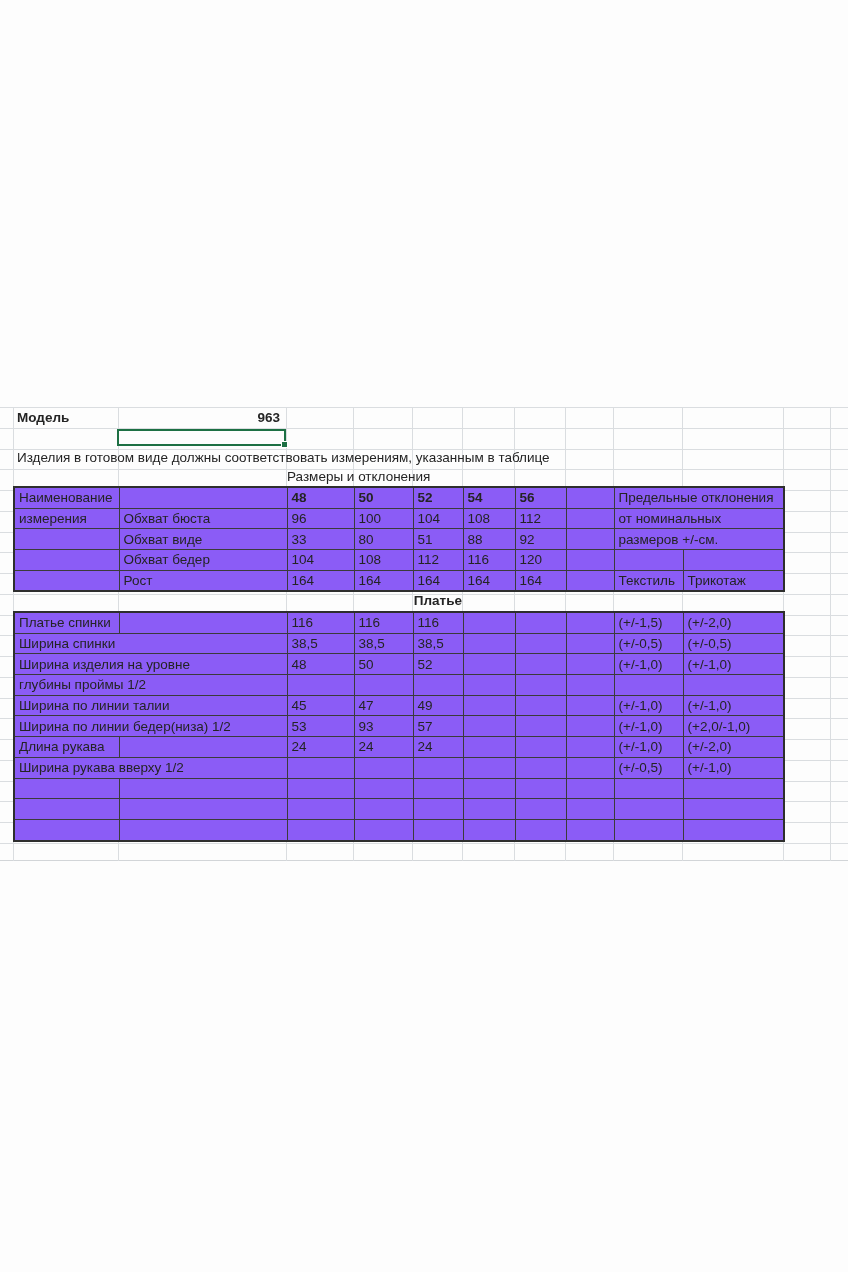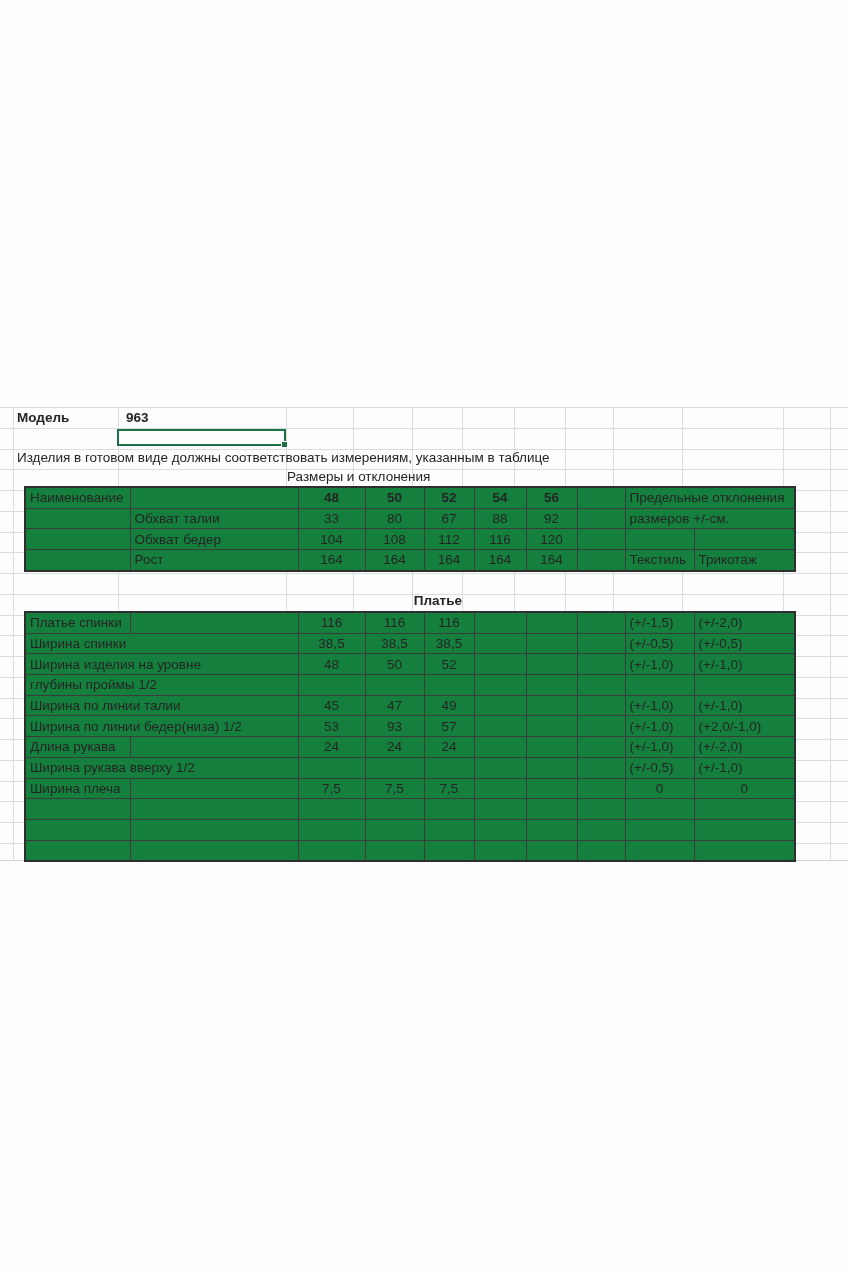--- a/index.html
+++ b/index.html
@@ -19,37 +19,37 @@
       linear-gradient(#dadde0,#dadde0),linear-gradient(#dadde0,#dadde0),
       linear-gradient(#dadde0,#dadde0),linear-gradient(#dadde0,#dadde0),
       linear-gradient(#dadde0,#dadde0),
       linear-gradient(#d2d5d8,#d2d5d8);
     background-repeat:repeat-x,no-repeat,no-repeat,no-repeat,no-repeat,no-repeat,no-repeat,no-repeat,no-repeat,no-repeat,no-repeat,no-repeat,no-repeat,no-repeat;
     background-size:100% 100%,1px 100%,1px 100%,1px 100%,1px 100%,1px 100%,1px 100%,1px 100%,1px 100%,1px 100%,1px 100%,1px 100%,1px 100%,100% 1px;
     background-position:0 0,13px 0,118px 0,286px 0,353px 0,412px 0,462px 0,514px 0,565px 0,613px 0,682px 0,783px 0,830px 0,0 453px;
   }
   .abs{position:absolute;white-space:nowrap;line-height:21px;}
   .bold{font-weight:bold;}
-  .right{padding-left:8px;}
+  .right{text-align:right;}
   .center{text-align:right;}
   
   .sel-cell{position:absolute;left:117px;top:429px;width:165px;height:13px;border:2px solid #1d7044;background:transparent;}
   .sel-handle{position:absolute;right:-4px;bottom:-4px;width:5px;height:5px;background:#1d7044;border:1px solid #fff;}
   
   table.sheet-table{
-    position:absolute;left:24px;border-collapse:collapse;table-layout:fixed;width:770px;
-    background:#15803d;border:2px solid #2e2e2e;padding-left:40px;
+    position:absolute;left:13px;border-collapse:collapse;table-layout:fixed;width:770px;
+    background:#8b5cf6;border:2px solid #2e2e2e;padding-left:40px;
   }
   table.sheet-table td{
     border:1px solid #3b3b3b;height:19.7px;padding:0 4px;overflow:visible;
     font-size:13.5px;line-height:19px;white-space:nowrap;
   }
   table.upper{top:486px;}
   table.lower{top:611px;}
-  td.num{text-align:center;padding-right:5px;}
+  td.num{text-align:left;padding-right:5px;}
   td.lbl{text-align:left;padding-left:4px;}
   td.tol{text-align:left;padding-left:4px;}
 </style>
 </head>
 <body>
 
 <div class="canvas">
 
   <div class="gridzone"></div>
 
@@ -82,25 +82,36 @@
       <td></td>
       <td class="num bold">48</td>
       <td class="num bold">50</td>
       <td class="num bold">52</td>
       <td class="num bold">54</td>
       <td class="num bold">56</td>
       <td></td>
       <td colspan="2" class="tol">Предельные отклонения</td>
     </tr>
     <tr>
-      <td></td>
-      <td class="lbl">Обхват талии</td>
+      <td class="lbl">измерения</td>
+      <td class="lbl">Обхват бюста</td>
+      <td class="num">96</td>
+      <td class="num">100</td>
+      <td class="num">104</td>
+      <td class="num">108</td>
+      <td class="num">112</td>
+      <td></td>
+      <td colspan="2" class="tol">от номинальных</td>
+    </tr>
+    <tr>
+      <td></td>
+      <td class="lbl">Обхват виде</td>
       <td class="num">33</td>
       <td class="num">80</td>
-      <td class="num">67</td>
+      <td class="num">51</td>
       <td class="num">88</td>
       <td class="num">92</td>
       <td></td>
       <td colspan="2" class="tol">размеров +/-см.</td>
     </tr>
     <tr>
       <td></td>
       <td class="lbl">Обхват бедер</td>
       <td class="num">104</td>
       <td class="num">108</td>
@@ -226,32 +237,20 @@
       <td></td>
       <td></td>
       <td></td>
       <td></td>
       <td></td>
       <td></td>
       <td class="tol">(+/-0,5)</td>
       <td class="tol">(+/-1,0)</td>
     </tr>
     <tr>
-      <td class="lbl">Ширина плеча</td>
-      <td></td>
-      <td class="num">7,5</td>
-      <td class="num">7,5</td>
-      <td class="num">7,5</td>
-      <td></td>
-      <td></td>
-      <td></td>
-      <td class="num">0</td>
-      <td class="num">0</td>
-    </tr>
-    <tr>
       <td></td>
       <td></td>
       <td></td>
       <td></td>
       <td></td>
       <td></td>
       <td></td>
       <td></td>
       <td></td>
       <td></td>

